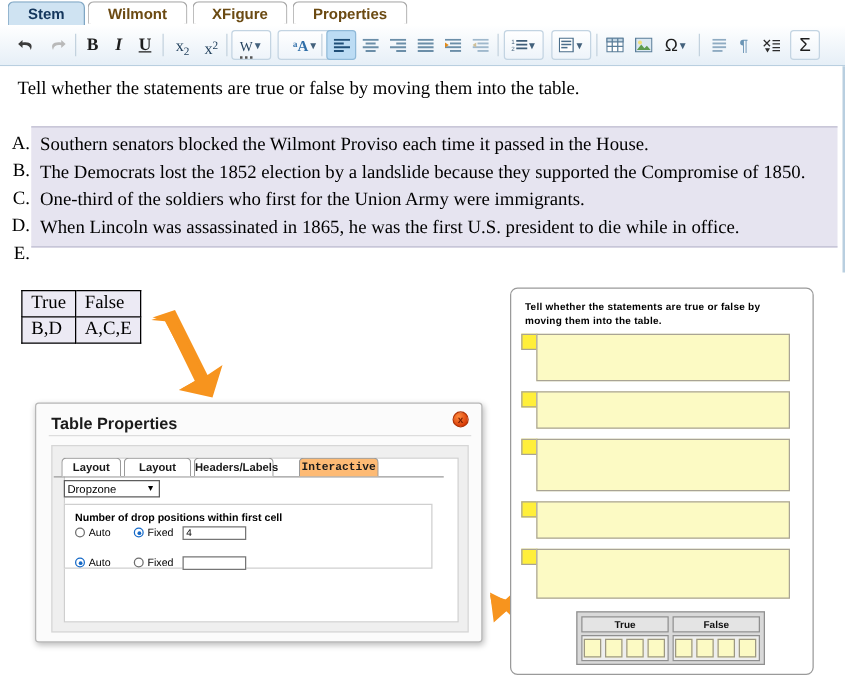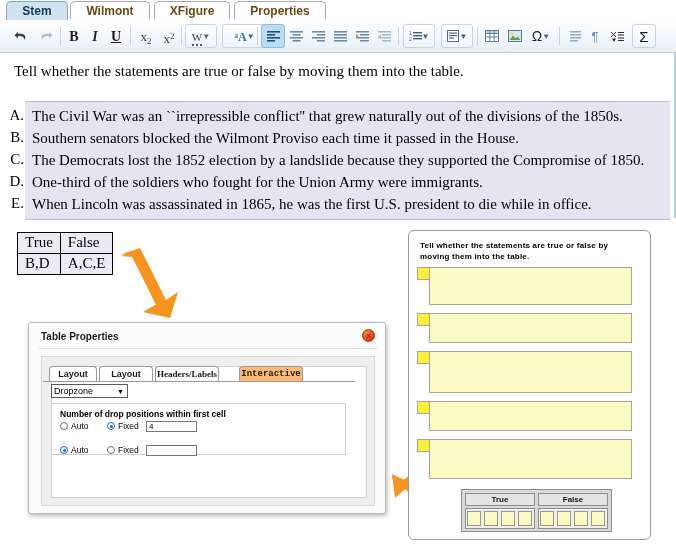--- a/index.html
+++ b/index.html
@@ -165,21 +165,21 @@
     width: 358px; height: 192px;
     background: #fbfbfb;
     border: 1px solid #b7b7b7;
     border-radius: 3px;
     box-shadow: 1px 2px 5px rgba(0,0,0,.28);
     box-sizing: border-box;
   }
   #dlg-title {
     position: absolute;
     left: 12px; top: 8px;
-    font-size: 10px;
+    font-size: 13px;
     font-weight: bold;
     color: #1b1b1b;
   }
   #dlg-close {
     position: absolute;
     right: 10px; top: 6px;
     width: 13px; height: 13px;
     border-radius: 50%;
     background: radial-gradient(circle at 35% 30%, #ff8b3d, #d83a06 75%);
     border: 1px solid #b03305;
@@ -555,24 +555,23 @@
 
   <div class="stmt-letters">
     <div>A.</div>
     <div>B.</div>
     <div>C.</div>
     <div>D.</div>
     <div>E.</div>
   </div>
 
   <div id="stmt-box">
-    <div class="stmt">The Civil War was an ``irrepressible conflict'' that grew naturally out of the divisions of the 1850s.</div>
     <div class="stmt">Southern senators blocked the Wilmont Proviso each time it passed in the House.</div>
     <div class="stmt">The Democrats lost the 1852 election by a landslide because they supported the Compromise of 1850.</div>
-    <div class="stmt">One-third of the soldiers who fought for the Union Army were immigrants.</div>
+    <div class="stmt">One-third of the soldiers who first for the Union Army were immigrants.</div>
     <div class="stmt">When Lincoln was assassinated in 1865, he was the first U.S. president to die while in office.</div>
   </div>
 </div>
 
 <table id="mini-table">
   <tbody>
       <tr>
     <td>True</td>
     <td>False</td>
   </tr>
@@ -600,21 +599,21 @@
   </div>
 
   <div id="dtabs-underline"></div>
   <div id="dlg-tabs">
     <div class="dtab" style="left:0px;width:48px;">
       <span>Layout</span>
     </div>
     <div class="dtab" style="left:50px;width:54px;">
       <span>Layout</span>
     </div>
-    <div class="dtab" style="left:106px;width:64px;font-family:Liberation Serif, serif;">
+    <div class="dtab" style="left:106px;width:64px;">
       <span>Headers/Labels</span>
     </div>
     <div class="dtab active" style="left:190px;width:64px;">
       <span>Interactive</span>
     </div>
   </div>
 
   <div id="dropzone-select">Dropzone</div>
   <div id="dz-caret">▼</div>
 

